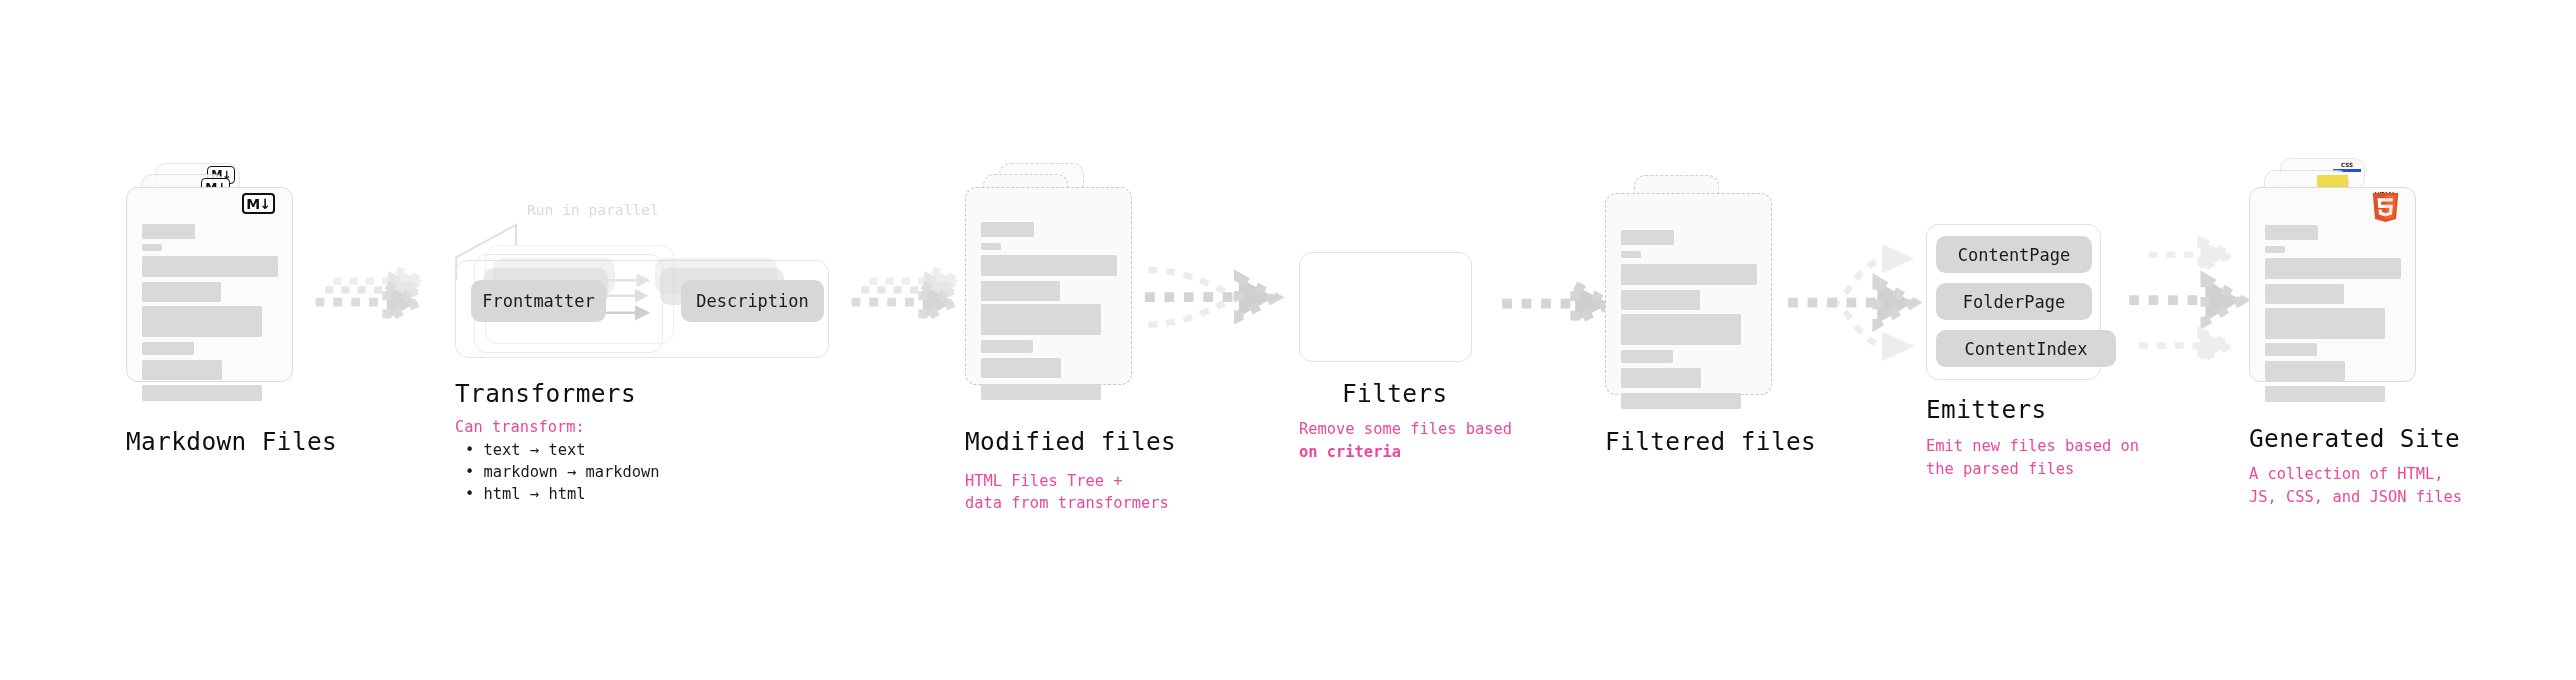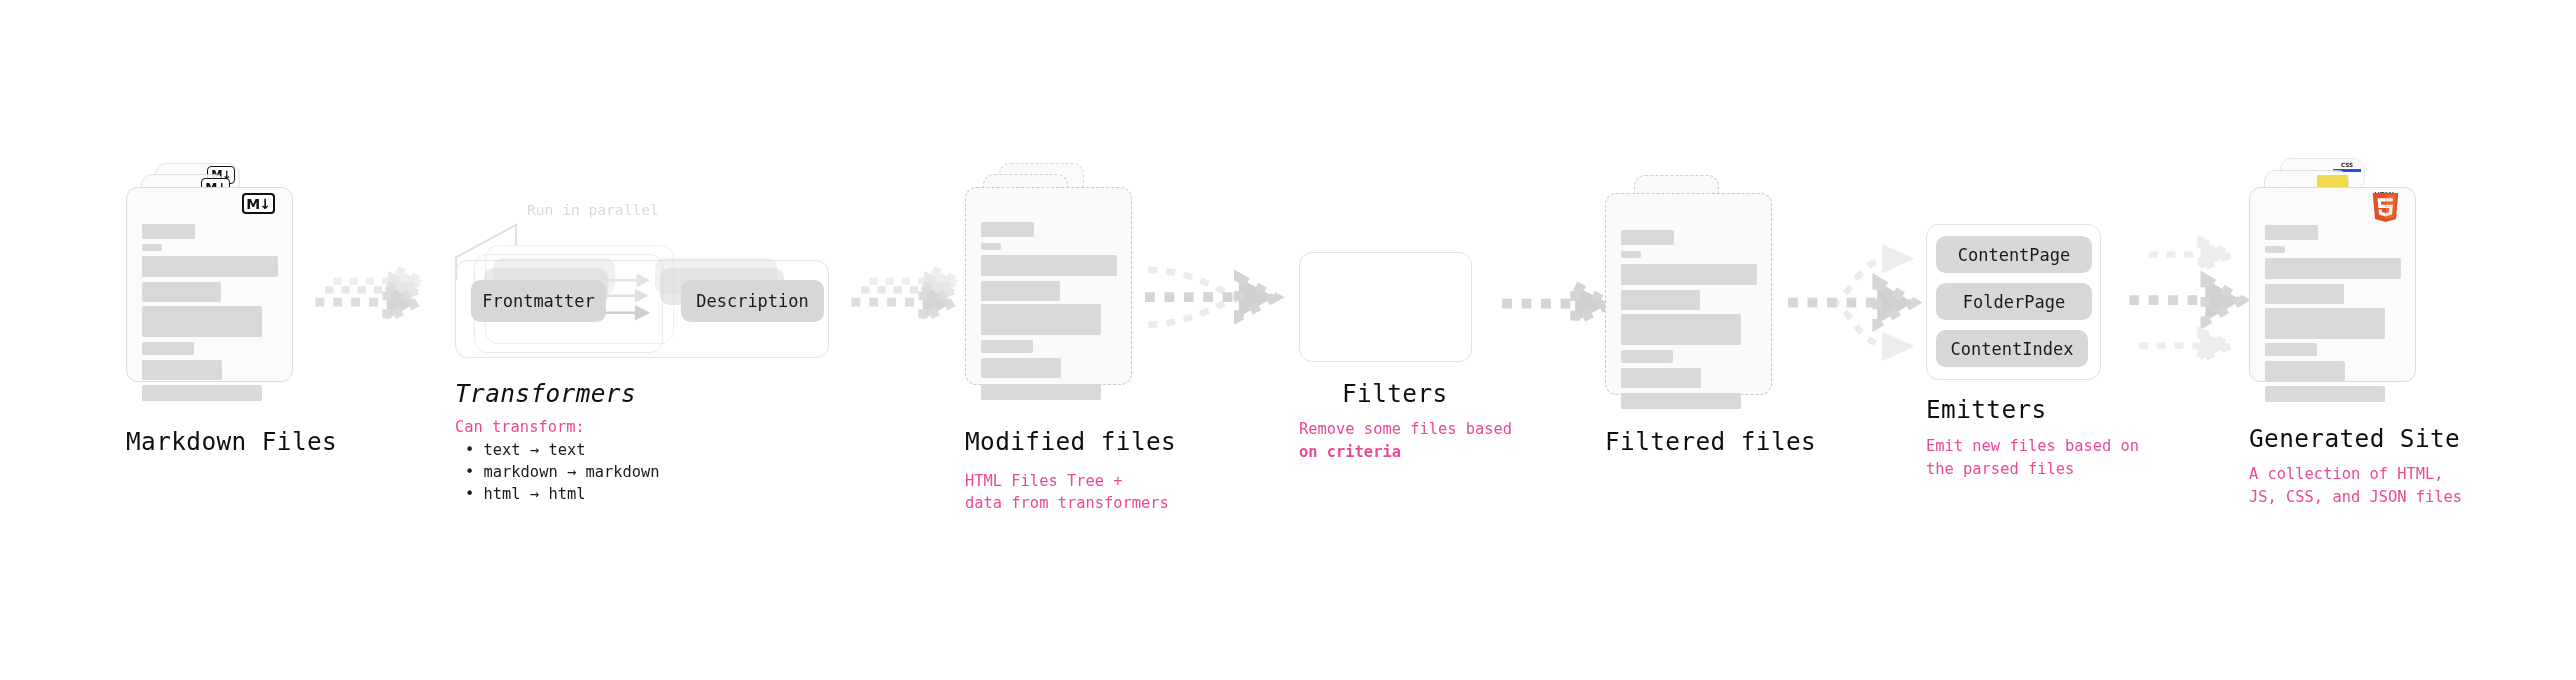--- a/index.html
+++ b/index.html
@@ -165,21 +165,21 @@
     </g>
     <g fill="#cfcfcf" stroke="#cfcfcf" stroke-width="3">
       <line x1="-18" y1="49" x2="40" y2="49"></line>
         <polygon points="38,42 52,49 38,56"></polygon>
     </g>
   </svg>
 
   <div class="pill" style="left:471px; top:280px; width:135px; height:42px;">Frontmatter</div>
   <div class="pill" style="left:681px; top:280px; width:143px; height:42px;">Description</div>
 
-  <div class="title" style="left:455px; top:379px;font-style:italic;">Transformers</div>
+  <div class="title" style="left:455px; top:379px;">Transformers</div>
   <div class="desc" style="left:455px; top:416px;">Can transform:</div>
   <div class="bullets" style="left:465px; top:439px;text-align:right;">• text → text</div>
   <div class="bullets" style="left:465px; top:461px;">• markdown → markdown</div>
   <div class="bullets" style="left:465px; top:483px;">• html → html</div>
 
   <svg style="left:845px; top:268px; width:146px; height:65px;" viewBox="0 0 180 80" width="146" height="65">
     <g stroke="#eeeeee" stroke-width="9" stroke-dasharray="10 10" fill="#eeeeee">
       <line x1="30" y1="16" x2="110" y2="16"></line>
       <polygon points="108,2 140,16 108,30"></polygon>
     </g>
@@ -260,21 +260,21 @@
     </g>
     <g stroke="#d6d6d6" stroke-width="12" stroke-dasharray="12 12" fill="#d0d0d0">
       <line x1="10" y1="82" x2="122" y2="82"></line>
       <polygon points="120,56 164,82 120,108"></polygon>
     </g>
   </svg>
 
   <div class="groupbox" style="left:1926px; top:224px; width:175px; height:156px; border-color:#e2e2e2;"></div>
   <div class="pill" style="left:1936px; top:236px; width:156px; height:37px;">ContentPage</div>
   <div class="pill" style="left:1936px; top:283px; width:156px; height:37px;">FolderPage</div>
-  <div class="pill" style="left:1936px; top:330px; width:152px; height:37px;">ContentIndex</div>
+  <div class="pill" style="left:1936px; top:330px; width:180px; height:37px;">ContentIndex</div>
 
   <div class="title" style="left:1926px; top:395px;">Emitters</div>
   <div class="desc" style="left:1926px; top:435px;">Emit new files based on</div>
   <div class="desc" style="left:1926px; top:458px;">the parsed files</div>
 
   <svg style="left:2113px; top:232px; width:154px; height:146px;" viewBox="0 0 190 180" width="154" height="146">
     <g stroke="#ededed" stroke-width="8" stroke-dasharray="11 11" fill="#ededed">
       <line x1="44" y1="28" x2="110" y2="28"></line>
       <polygon points="108,10 146,28 108,46"></polygon>
     </g>

